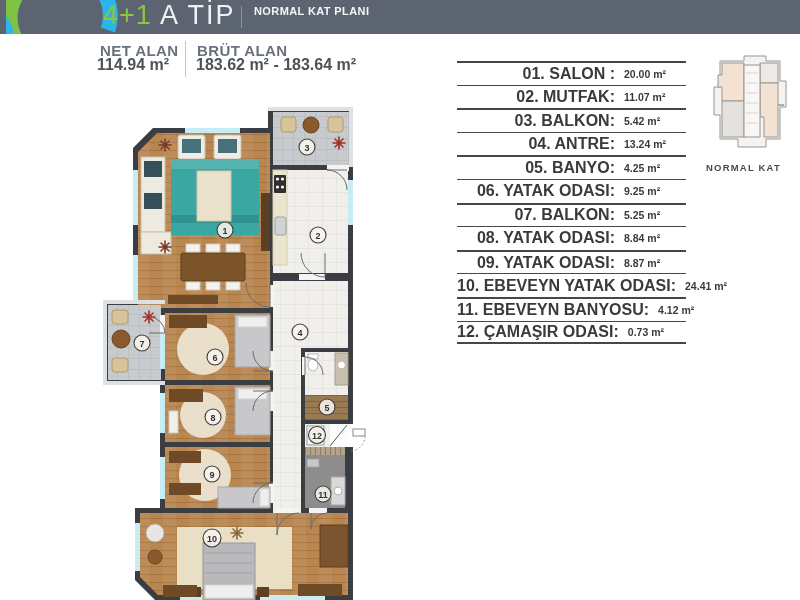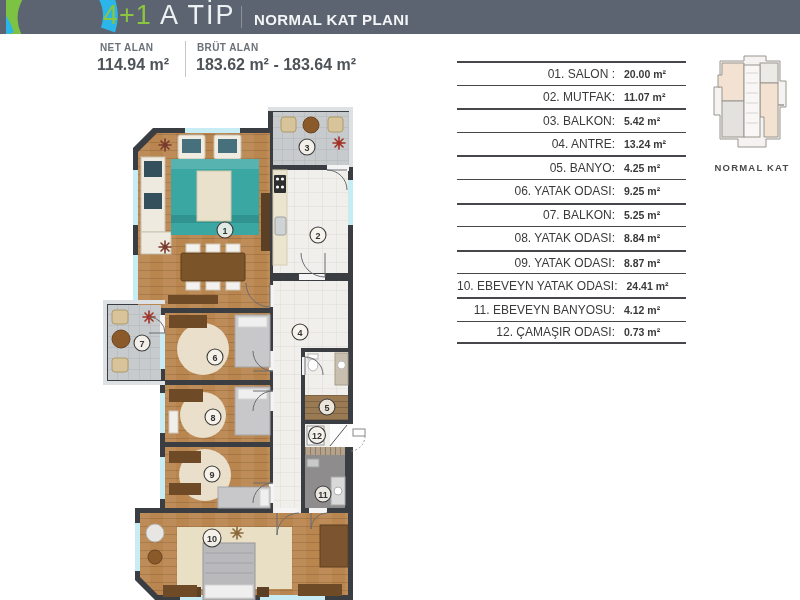--- a/index.html
+++ b/index.html
@@ -4,35 +4,35 @@
 <style>
   html,body{margin:0;padding:0;background:#fff;}
   .stage{position:relative;width:800px;height:600px;background:#ffffff;overflow:hidden;
          font-family:"Liberation Sans",sans-serif;padding-left:39px;}
   
   .topbar{position:absolute;left:0;top:0;width:800px;height:34px;background:#5b6470;}
   .logo{position:absolute;left:6px;top:0;width:112px;height:34px;overflow:hidden;}
   .unitnum{position:absolute;left:103px;top:0px;font-size:27px;font-weight:500;color:#8cc63e;letter-spacing:1px;}
   .unitname{position:absolute;left:160px;top:0px;font-size:27px;font-weight:400;color:#eef1f3;letter-spacing:2px;}
   .hsep{position:absolute;left:241px;top:6px;width:1px;height:22px;background:#8a919a;}
-  .plantitle{position:absolute;left:254px;top:11px;font-size:15px;font-weight:bold;color:#f3f5f6;letter-spacing:.4px;}
-  
-  .arealbl{position:absolute;font-size:10px;font-weight:bold;color:#6b7179;letter-spacing:.4px;}
+  .plantitle{position:absolute;left:254px;top:5px;font-size:11px;font-weight:bold;color:#f3f5f6;letter-spacing:.4px;}
+  
+  .arealbl{position:absolute;font-size:15px;font-weight:bold;color:#6b7179;letter-spacing:.4px;}
   .areaval{position:absolute;font-size:16px;font-weight:700;color:#4e5358;}
   .asep{position:absolute;left:185px;top:41px;width:1px;height:36px;background:#c6c6c6;}
   
   .rtable{position:absolute;left:457px;top:61px;width:229px;}
   .trow{display:flex;align-items:center;height:23.6px;border-top:1px solid #45474b;box-sizing:border-box;}
   .trow:nth-child(odd){border-top-width:2px;}
   .trow:last-child{border-bottom:2px solid #45474b;}
-  .tlabel{flex:1;text-align:right;font-size:12px;font-weight:normal;color:#3a3a3a;padding-right:9px;white-space:nowrap;}
+  .tlabel{flex:1;text-align:right;font-size:16px;font-weight:bold;color:#3a3a3a;padding-right:9px;white-space:nowrap;}
   .tvalue{width:62px;text-align:left;font-size:10.5px;font-weight:bold;color:#3a3a3a;white-space:nowrap;}
   
   .keyplan{position:absolute;left:710px;top:53px;width:84px;height:108px;}
-  .keycap{position:absolute;left:706px;top:162px;width:92px;text-align:center;
+  .keycap{position:absolute;left:706px;top:162px;width:92px;text-align:left;
           font-size:9.5px;font-weight:bold;color:#4a4a4a;letter-spacing:1.2px;}
   
   .plan{position:absolute;left:85px;top:95px;width:380px;height:505px;}
   svg{font-family:"Liberation Sans",sans-serif;}
   .rn circle{fill:#f7f4ed;fill-opacity:.88;stroke:#3c3c3c;stroke-width:1.1;}
   .rn text{font-size:9px;font-weight:bold;fill:#333;text-anchor:middle;}
   .door{stroke:#6a6d71;stroke-width:1;fill:none;}
 </style>
 </head>
 <body>

